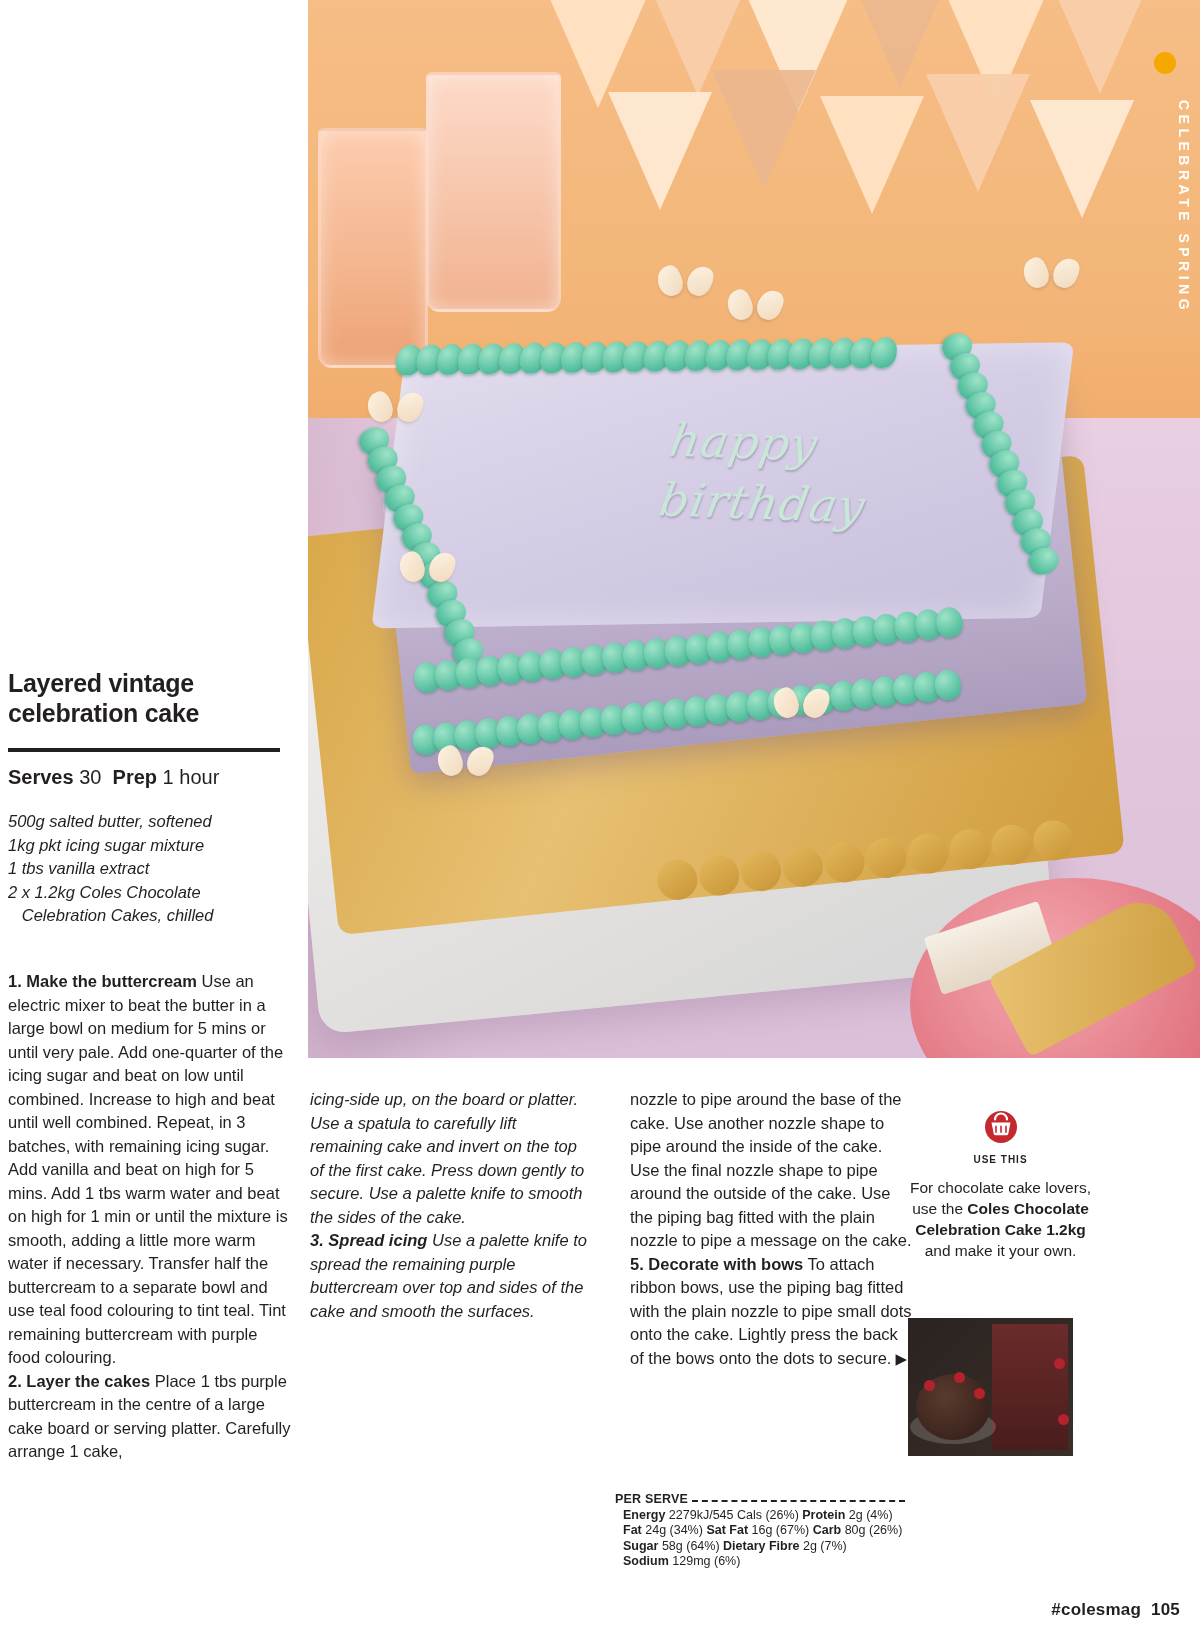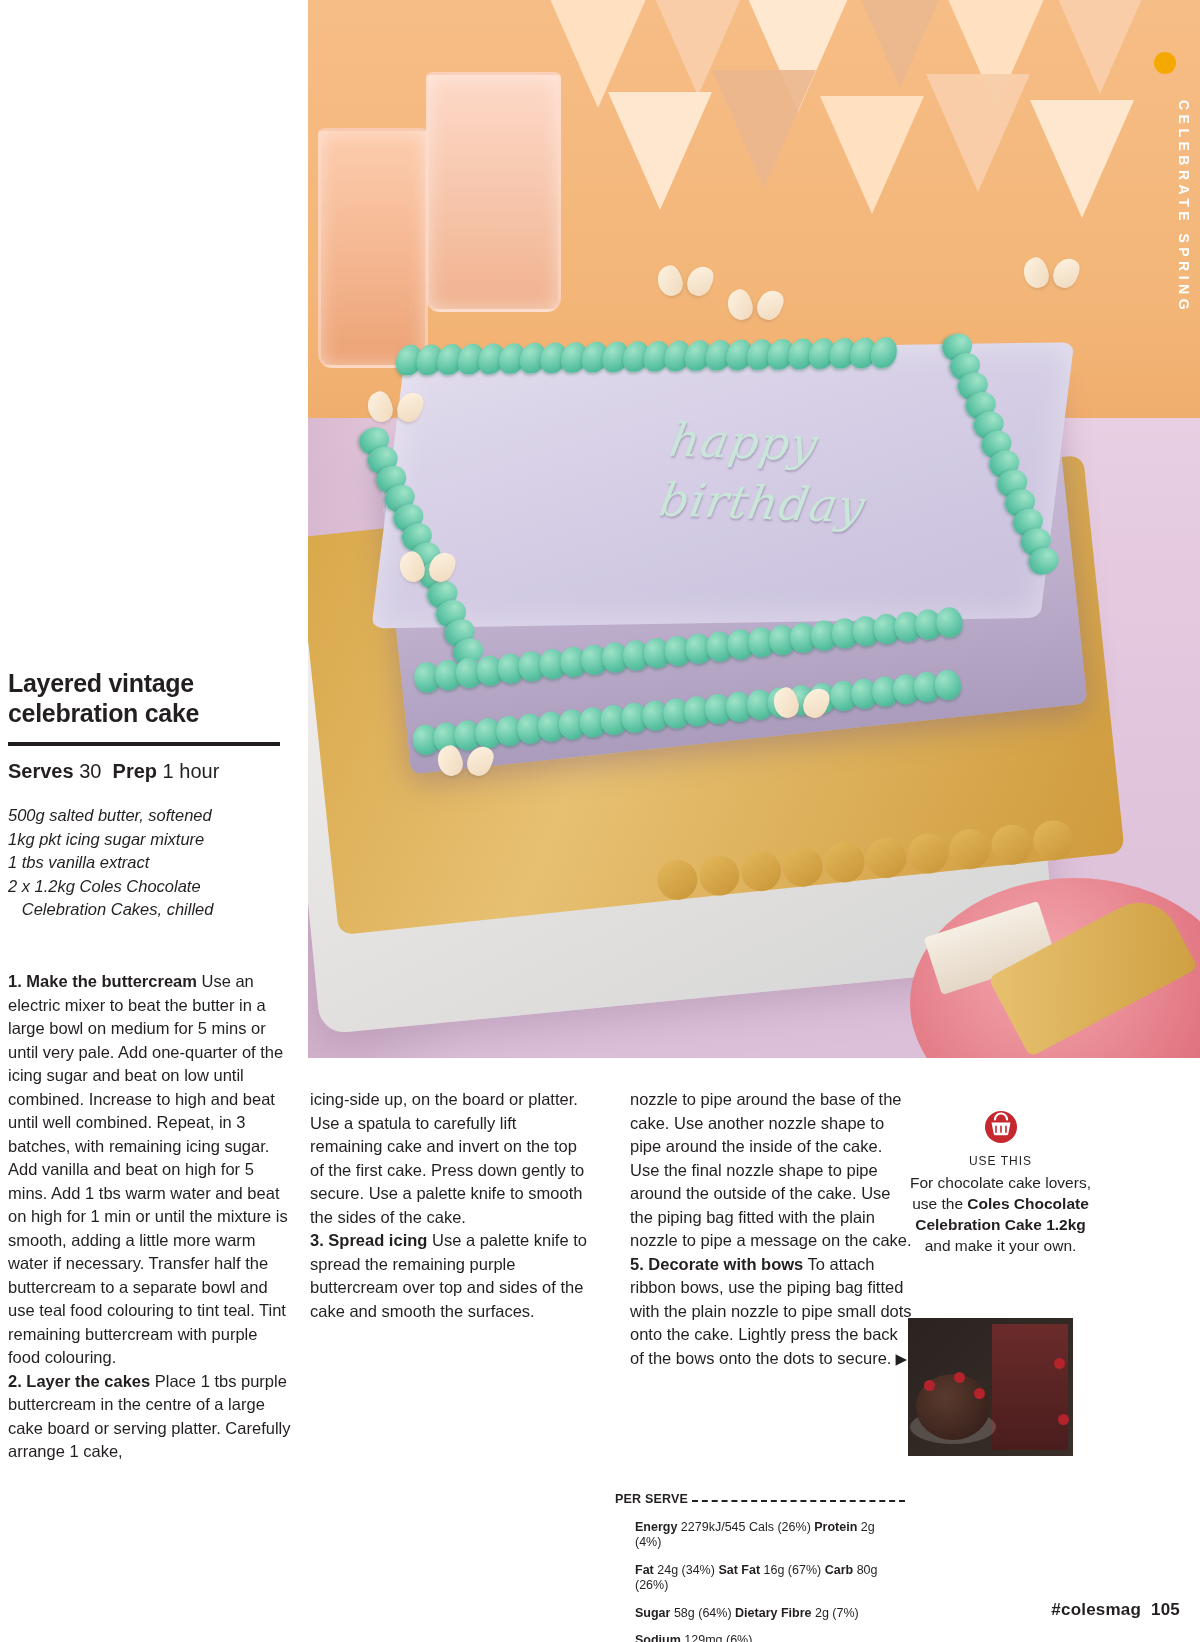--- a/index.html
+++ b/index.html
@@ -201,21 +201,21 @@
   
   .col-left {
     position: absolute;
     left: 8px; top: 668px; width: 284px;
   }
   .recipe-title {
     font-size: 25px;
     font-weight: bold;
     line-height: 30px;
     letter-spacing: -0.3px;
-    margin: 0 0 14px 0;
+    margin: 0 0 20px 0;
   }
   .rule {
     height: 4px; background: #231f20; width: 272px; margin-bottom: 14px;
   }
   .meta {
     font-size: 20px; line-height: 22px; margin-bottom: 22px;
   }
   .meta b { font-weight: bold; }
   .ingredients {
     font-size: 16.5px; line-height: 23.5px; margin-bottom: 22px;
@@ -224,21 +224,21 @@
 
   
   .body-col {
     position: absolute;
     font-size: 16.5px;
     line-height: 23.5px;
   }
   .body-col p { margin: 0; }
   .body-col b { font-weight: bold; }
   .col1 { left: 8px; top: 970px; width: 284px; }
-  .col2 { left: 310px; top: 1088px; width: 280px; }
+  .col2 { left: 310px; top: 1088px; width: 280px; font-style: italic; }
   .col3 { left: 615px; top: 1088px; width: 283px; margin-left: 15px; }
 
   .arrow-end {
     display: inline-block;
     margin-left: 4px;
     font-size: 15px;
   }
 
   
   .nutrition {
@@ -247,34 +247,34 @@
   }
   .nut-head {
     display: flex; align-items: center; gap: 4px;
     font-weight: bold; font-size: 12.5px; letter-spacing: 0.2px;
   }
   .nut-dash {
     flex: 1; height: 0;
     border-top: 2px dashed #231f20;
     margin-top: 2px;
   }
-  .nutrition p { margin: 12px; padding-left: 8px; }
+  .nutrition p { margin: 0; padding-left: 8px; }
   .nutrition b { font-weight: bold; }
 
   
   .use-this {
     position: absolute; left: 908px; top: 1110px; width: 185px;
     text-align: center;
   }
   .basket-icon {
     width: 34px; height: 34px; margin: 0 auto 10px auto;
   }
   .use-title {
-    font-size: 12px; font-weight: normal; letter-spacing: 1px;
-    margin-bottom: 4px;
+    font-size: 10px; font-weight: bold; letter-spacing: 1px;
+    margin-bottom: 12px;
   }
   .use-body {
     font-size: 15.5px; line-height: 21px;
   }
   .use-body b { font-weight: bold; }
 
   .product-shot {
     position: absolute; left: 908px; top: 1318px;
     width: 165px; height: 138px;
     background: linear-gradient(135deg, #2a2320, #3a2f29);

